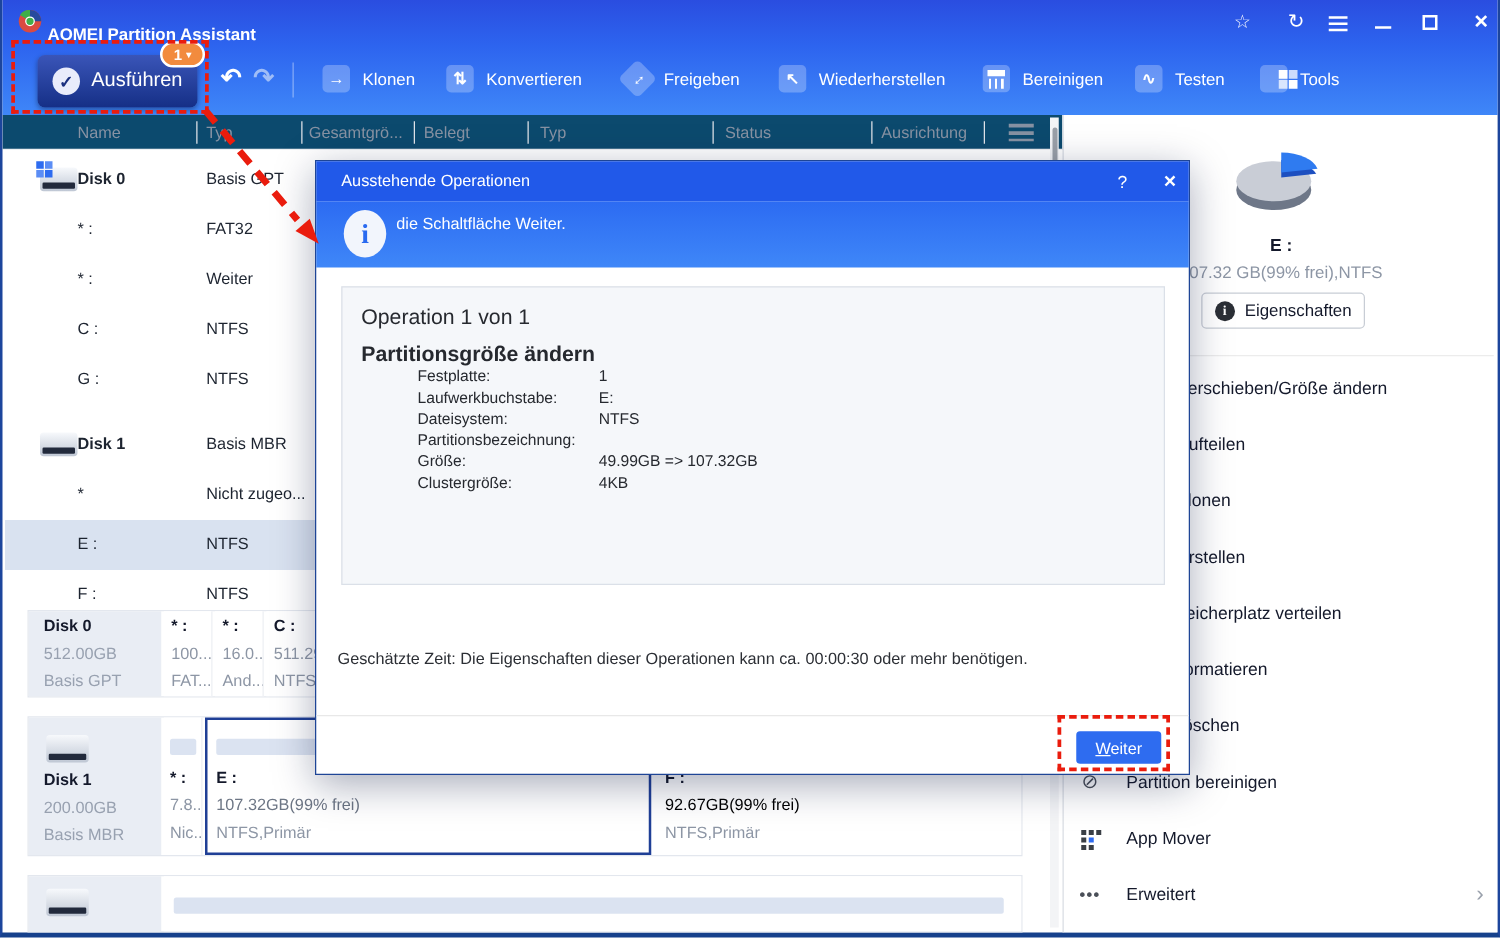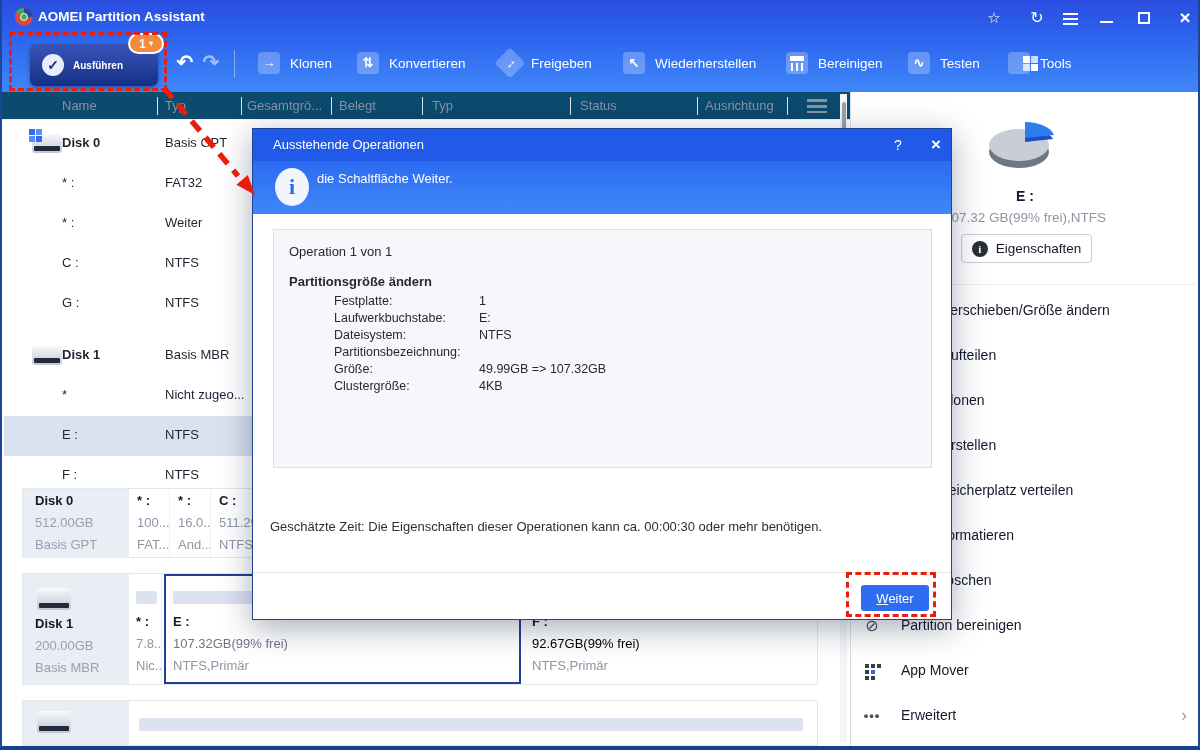--- a/index.html
+++ b/index.html
@@ -4,30 +4,30 @@
 <style>
   * { margin:0; padding:0; box-sizing:border-box; }
   body { font-family:"Liberation Sans", sans-serif; background:#fff; }
   .app { position:relative; width:1200px; height:750px; overflow:hidden; background:#fff;
          border-left:2px solid #1c459c; border-right:2px solid #1c459c; border-bottom:4px solid #16418c; }
   .abs { position:absolute; }
 
   
   .header { position:absolute; left:-2px; top:0; width:1200px; height:92px;
             background:linear-gradient(180deg,#2a4de0 0%, #2d64ef 40%, #3f87f8 100%); }
-  .titlebar-title { position:absolute; left:38px; top:9px; color:#fff; font-size:13.5px; font-weight:bold; }
+  .titlebar-title { position:absolute; left:38px; top:20px; color:#fff; font-size:13.5px; font-weight:bold; }
   .tb-ic { position:absolute; top:8px; width:22px; height:20px; color:#fff; font-size:15px;
            text-align:center; line-height:20px; cursor:default; }
   .bar-ic { position:absolute; width:15px; height:2px; background:#fff; }
   .exec-btn { position:absolute; left:30px; top:44px; width:128px; height:42px; border-radius:6px;
               background:linear-gradient(180deg,#3a55b8,#152f86); box-shadow:0 2px 4px rgba(0,0,20,.35);
               display:flex; align-items:center; padding-left:12px; }
   .exec-check { width:22px; height:22px; border-radius:50%; background:#e9ecfb; color:#1b307f;
                 font-weight:bold; font-size:14px; text-align:center; line-height:22px; }
-  .exec-label { color:#fff; font-weight:bold; font-size:10px; margin-left:9px; }
+  .exec-label { color:#fff; font-weight:normal; font-size:16px; margin-left:9px; }
   .exec-badge { position:absolute; left:128px; top:33px; min-width:36px; height:21px; background:#f28b3e;
                 border:2px solid #fff; border-radius:11px; color:#fff; font-size:12px; font-weight:bold;
                 text-align:center; line-height:17px; padding:0 5px; }
   .undo-redo { position:absolute; top:50px; font-size:20px; font-weight:bold; width:26px; text-align:center; }
   .tool-item { position:absolute; top:51px; height:24px; display:flex; align-items:center; }
   .tool-box { width:22px; height:22px; border-radius:4px; background:rgba(255,255,255,.26);
               color:#fff; font-size:13px; font-weight:bold; text-align:center; line-height:22px; }
   .tool-label { color:#fff; font-size:13.5px; margin-left:10px; }
   .brush-box { background-image:linear-gradient(#fff,#fff),
                repeating-linear-gradient(90deg,#fff 0 2px, transparent 2px 5px);
@@ -85,21 +85,21 @@
   .dlg-title { position:absolute; left:20px; top:8px; color:#fff; font-size:13px; }
   .dlg-hbtn { position:absolute; top:6px; width:22px; height:20px; color:#fff; font-size:15px; font-weight:bold;
               text-align:center; line-height:20px; }
   .dlg-band { position:absolute; left:0; top:32px; width:100%; height:53px;
               background:linear-gradient(180deg,#2c6bf2,#3f87f8); }
   .dlg-info { position:absolute; left:22px; top:7px; width:34px; height:38px; border-radius:50%;
               background:#f2f5fc; color:#2a6af0; font-family:"Liberation Serif",serif; font-weight:bold;
               font-size:22px; text-align:center; line-height:38px; }
   .dlg-msg { position:absolute; left:64px; top:8px; color:#fff; font-size:13px; line-height:19px; }
   .op-box { position:absolute; left:20px; top:100px; width:659px; height:239px; background:#f5f7fa; border:1px solid #dbe0e8; }
-  .op-line { position:absolute; font-size:13px; color:#26292f; }
+  .op-line { position:absolute; font-size:17px; color:#26292f; }
   .fld-lab { position:absolute; left:60px; font-size:12.5px; color:#26292f; }
   .fld-val { position:absolute; left:205px; font-size:12.5px; color:#26292f; }
   .estimate { position:absolute; left:17px; top:390px; font-size:13px; color:#2c2f35; }
   .dlg-div { position:absolute; left:0; top:443px; width:100%; height:1px; background:#e8e8e8; }
   .weiter { position:absolute; left:608px; top:456px; width:68px; height:26px; background:#2e6cf0; border:none;
             border-radius:3px; color:#fff; font-size:13px; font-family:"Liberation Sans",sans-serif; }
   .weiter::first-letter { text-decoration:underline; }
 
   
   .red-rect { position:absolute; border:3px dashed #ea1c0d; z-index:20; }

